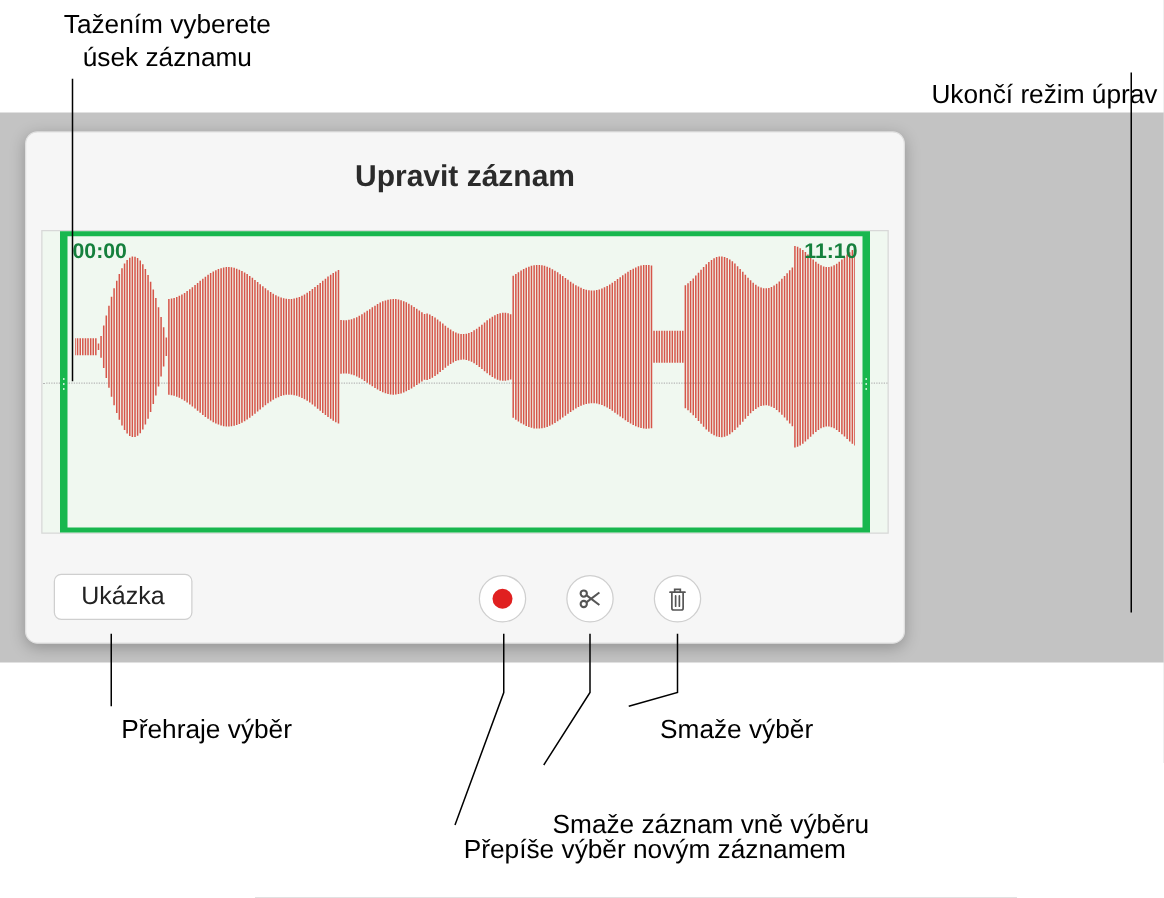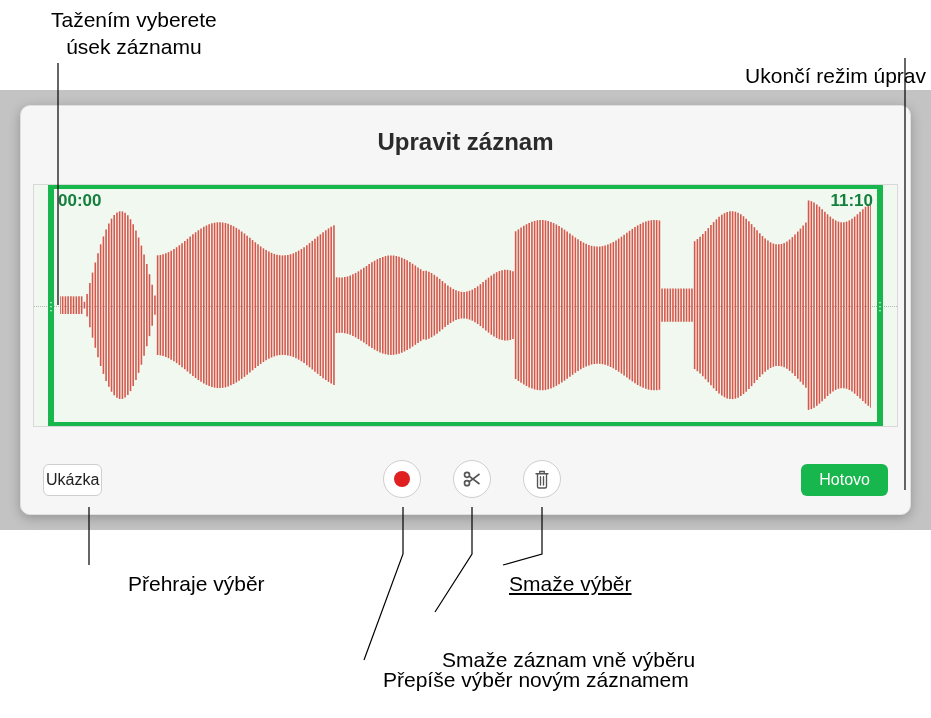--- a/index.html
+++ b/index.html
@@ -24,21 +24,21 @@
     left: 0;
     top: 90px;
     width: 931px;
     height: 440px;
     background: #c3c3c3;
   }
   .panel {
     position: absolute;
     left: 20px;
     top: 105px;
-    width: 891px;
+    width: 704px;
     height: 410px;
     background: #f6f6f6;
     border: 1px solid #e0e0e0;
     border-radius: 10px;
     box-shadow: 0 3px 12px rgba(0,0,0,0.25);
   }
   .title {
     position: absolute;
     top: 22px;
     left: 0; right: 0;
@@ -103,22 +103,22 @@
     bottom: 12px;
     height: 48px;
   }
   .btn-preview {
     position: absolute;
     left: 22px;
     bottom: 6px;
     background: #fff;
     border: 1px solid #cfcfcf;
     border-radius: 6px;
-    padding: 6px 2px;
-    font-size: 16px;
+    padding: 6px 21px;
+    font-size: 20px;
     color: #222;
     cursor: pointer;
   }
   .icon-btn {
     position: absolute;
     bottom: 4px;
     width: 38px;
     height: 38px;
     border-radius: 50%;
     background: #fff;
@@ -494,28 +494,27 @@
         <line x1="8.5" y1="15.5" x2="21" y2="6" stroke="#555" stroke-width="2"></line>
       </svg>
     </div>
 
     <div class="icon-btn icon-trash">
       <svg width="18" height="20" viewBox="0 0 24 26">
         <path d="M4 6 L20 6 M9 6 L9 3 L15 3 L15 6 M6 6 L6 23 Q6 25 8 25 L16 25 Q18 25 18 23 L18 6 M10 10 L10 21 M14 10 L14 21" fill="none" stroke="#555" stroke-width="1.8" stroke-linecap="round"></path>
       </svg>
     </div>
 
-    <button class="btn-done">Hotovo</button>
   </div>
 </div>
 
-<div class="callout" style="left:97px; top:570px;margin-left:31px;">Přehraje výběr</div>
-<div class="callout" style="left:509px; top:570px;text-decoration:underline;">Smaže výběr</div>
+<div class="callout" style="left:97px; top:570px;">Přehraje výběr</div>
+<div class="callout" style="left:528px; top:570px;">Smaže výběr</div>
 <div class="callout" style="left:442px; top:646px;">Smaže záznam vně výběru</div>
-<div class="callout" style="left:371px; top:666px;margin-left:12px;">Přepíše výběr novým záznamem</div>
+<div class="callout" style="left:371px; top:666px;">Přepíše výběr novým záznamem</div>
 
 <svg class="line" style="left:0;top:0;width:931px;height:718px;">
 
   <path d="M 58 63 L 58 305" stroke="#000" stroke-width="1.2" fill="none"></path>
 
   <path d="M 905 58 L 905 490" stroke="#000" stroke-width="1.2" fill="none"></path>
 
   <path d="M 89 565 L 89 507" stroke="#000" stroke-width="1.2" fill="none"></path>
 
   <path d="M 403 507 L 403 554 L 364 660" stroke="#000" stroke-width="1.2" fill="none"></path>

